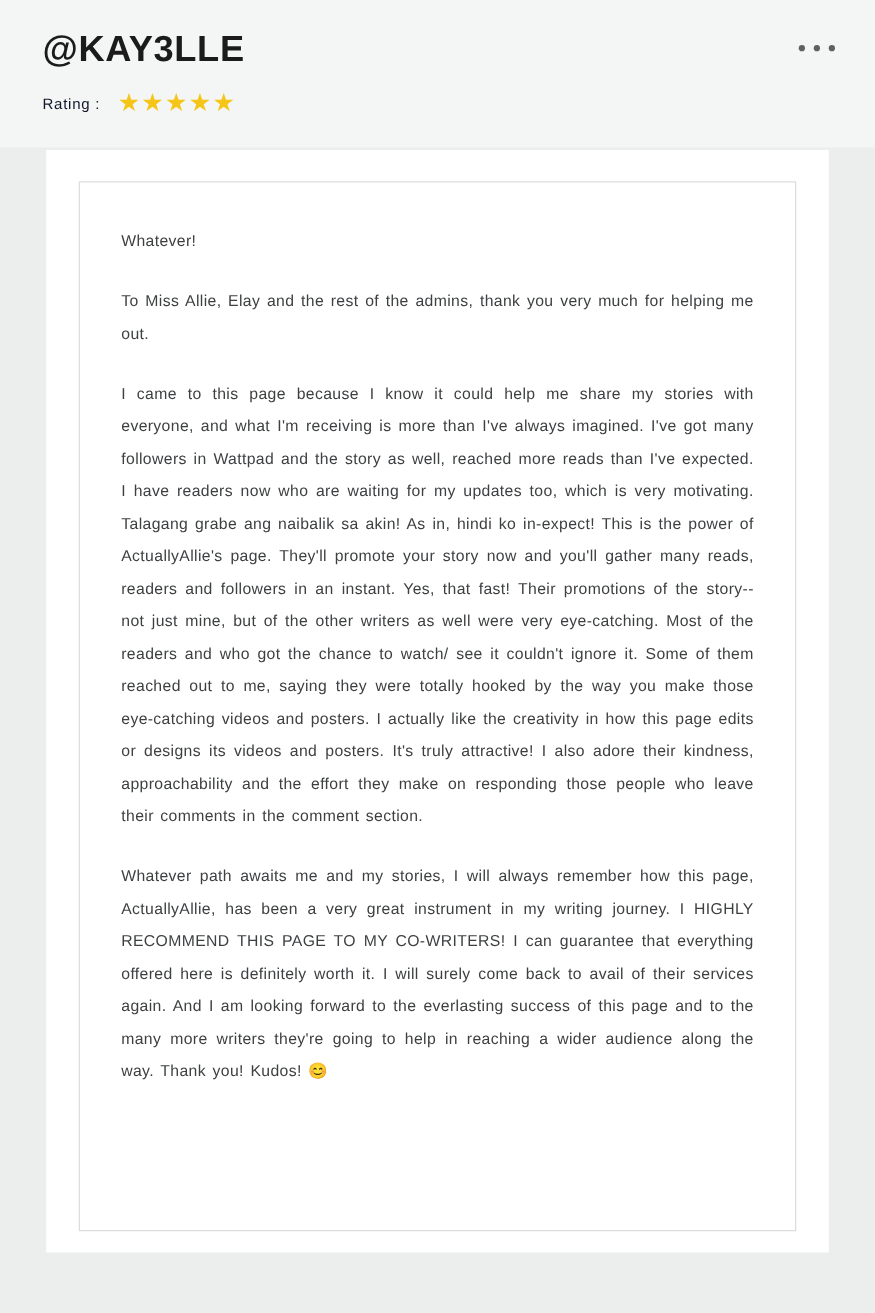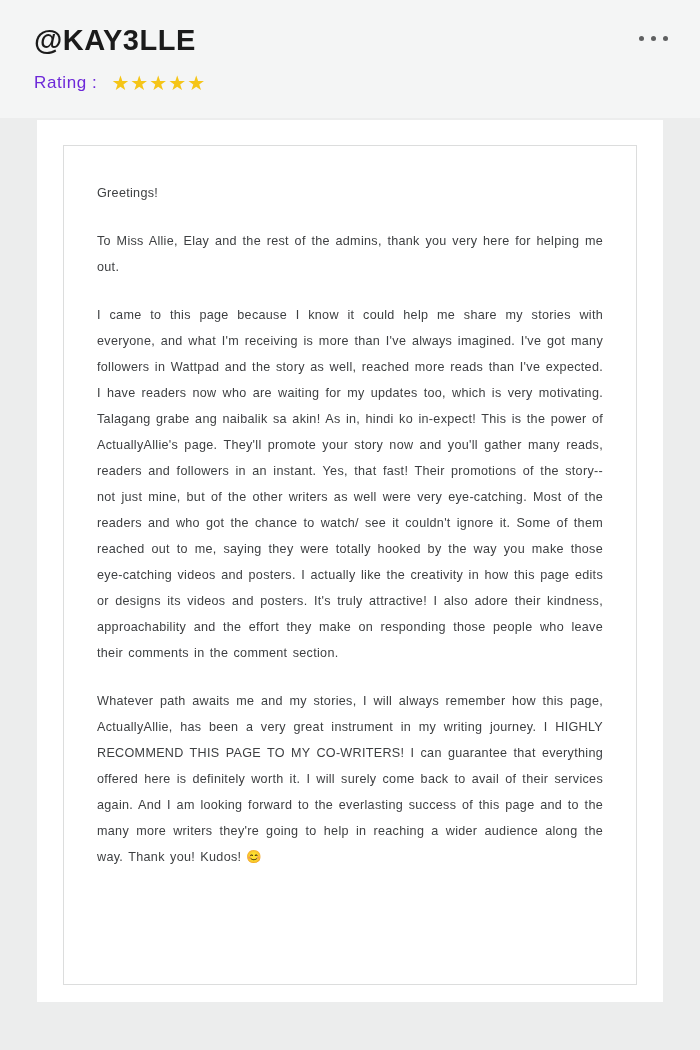--- a/index.html
+++ b/index.html
@@ -50,22 +50,22 @@
     height: 5px;
     border-radius: 50%;
     background: #5f6061;
   }
   .rating-row {
     display: flex;
     align-items: center;
     margin-top: 18px;
   }
   .rating-label {
-    font-size: 17px;
-    color: #6d28d9;
+    font-size: 12px;
+    color: #0f172a;
     letter-spacing: 0.6px;
     margin-right: 14px;
   }
   .stars {
     display: flex;
     gap: 1px;
     font-size: 20px;
     line-height: 1;
     color: #f5c518;
     letter-spacing: 0px;
@@ -138,21 +138,21 @@
         <span class="star">★</span>
         <span class="star">★</span>
         <span class="star">★</span>
       </div>
     </div>
   </div>
 
   <div class="card-outer">
     <div class="card-inner">
       <div class="letter">
-        <p class="nojustify">Greetings!</p>
-        <p>To Miss Allie, Elay and the rest of the admins, thank you very here for helping me out.</p>
+        <p class="nojustify">Whatever!</p>
+        <p>To Miss Allie, Elay and the rest of the admins, thank you very much for helping me out.</p>
         <p>I came to this page because I know it could help me share my stories with everyone, and what I'm receiving is more than I've always imagined. I've got many followers in Wattpad and the story as well, reached more reads than I've expected. I have readers now who are waiting for my updates too, which is very motivating. Talagang grabe ang naibalik sa akin! As in, hindi ko in-expect! This is the power of ActuallyAllie's page. They'll promote your story now and you'll gather many reads, readers and followers in an instant. Yes, that fast! Their promotions of the story--not just mine, but of the other writers as well were very eye-catching. Most of the readers and who got the chance to watch/ see it couldn't ignore it. Some of them reached out to me, saying they were totally hooked by the way you make those eye-catching videos and posters. I actually like the creativity in how this page edits or designs its videos and posters. It's truly attractive! I also adore their kindness, approachability and the effort they make on responding those people who leave their comments in the comment section.</p>
         <p>Whatever path awaits me and my stories, I will always remember how this page, ActuallyAllie, has been a very great instrument in my writing journey.   I HIGHLY RECOMMEND THIS PAGE TO MY CO-WRITERS! I can guarantee that everything offered here is definitely worth it. I will surely come back to avail of their services again. And I am looking forward to the everlasting success of this page and to the many more writers they're going to help in reaching a wider audience along the way.  Thank you!  Kudos! 😊</p>
       </div>
     </div>
   </div>
 
 </div>
 
 </body></html>

